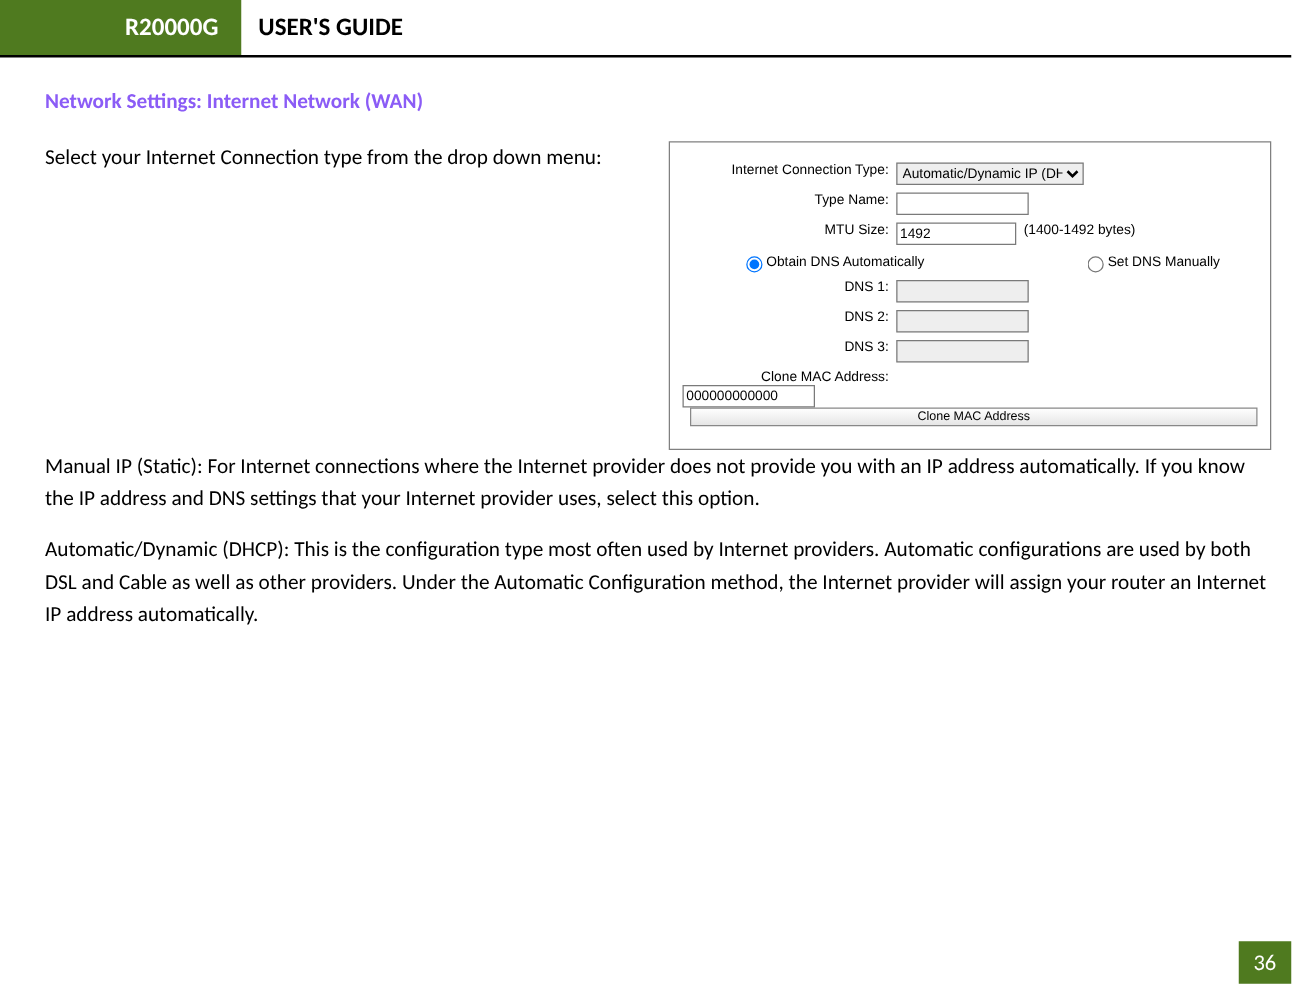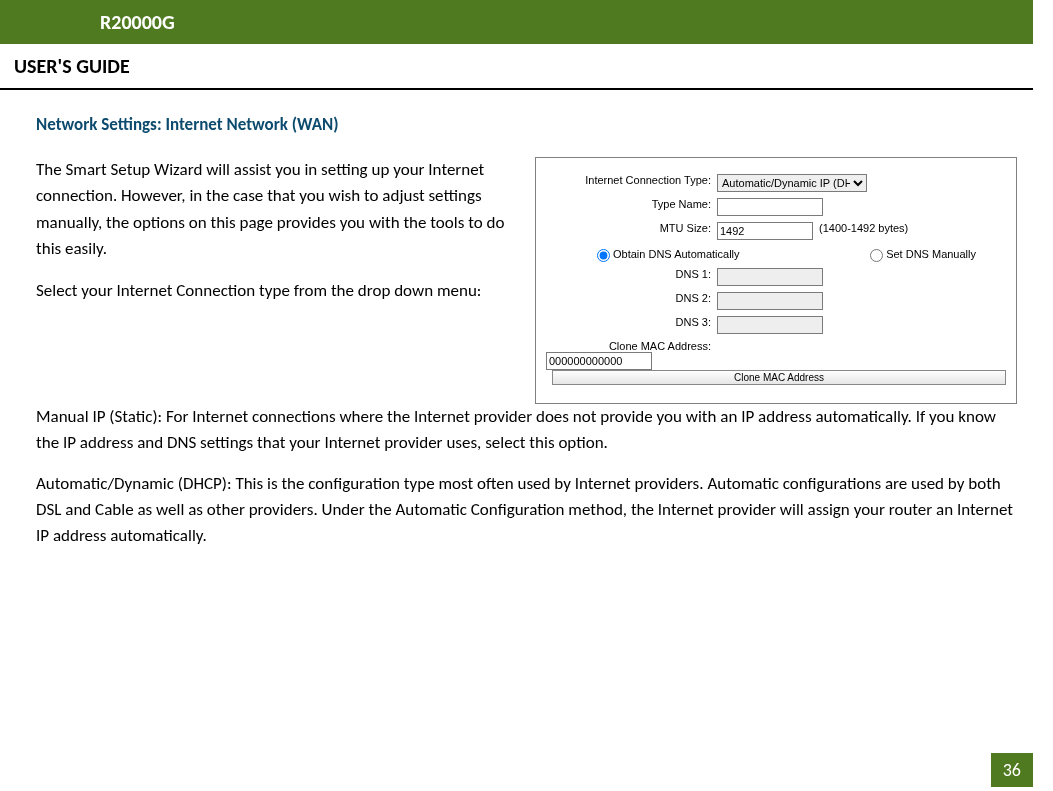--- a/index.html
+++ b/index.html
@@ -9,41 +9,40 @@
     height: 791px;
     background: #fff;
     color: #000;
     position: relative;
   }
   .header {
     display: flex;
     align-items: stretch;
     border-bottom: 2px solid #000;
     margin: 0 20px 0 0;
-    flex-direction: column;
   }
   .header-badge {
     background: #4f7a1f;
     color: #fff;
     font-weight: bold;
     font-size: 20px;
     padding: 10px 18px 10px 100px;
   }
   .header-title {
     font-weight: bold;
     font-size: 20px;
     padding: 10px 0 10px 14px;
   }
   .content {
     padding: 24px 36px 0 36px;
   }
   .section-title {
     font-weight: bold;
     font-size: 17px;
-    color: #0c4a6e;
+    color: #8b5cf6;
     margin-bottom: 22px;
   }
   .top-row {
     display: flex;
     gap: 18px;
     align-items: flex-start;
   }
   .left-col {
     flex: 1 1 auto;
     font-size: 17px;
@@ -125,21 +124,20 @@
 <div class="header">
   <div class="header-badge">R20000G</div>
   <div class="header-title">USER'S GUIDE</div>
 </div>
 
 <div class="content">
   <div class="section-title">Network Settings: Internet Network (WAN)</div>
 
   <div class="top-row">
     <div class="left-col">
-      <p>The Smart Setup Wizard will assist you in setting up your Internet connection.  However, in the case that you wish to adjust settings manually, the options on this page provides you with the tools to do this easily.</p>
       <p>Select your Internet Connection type from the drop down menu:</p>
     </div>
 
     <div class="panel">
 
       <div class="form-row">
         <div class="form-label" style="line-height:1.1;">Internet Connection Type:</div>
         <select style="width:150px;">
           <option>Automatic/Dynamic IP (DHCP)</option>
         </select>

